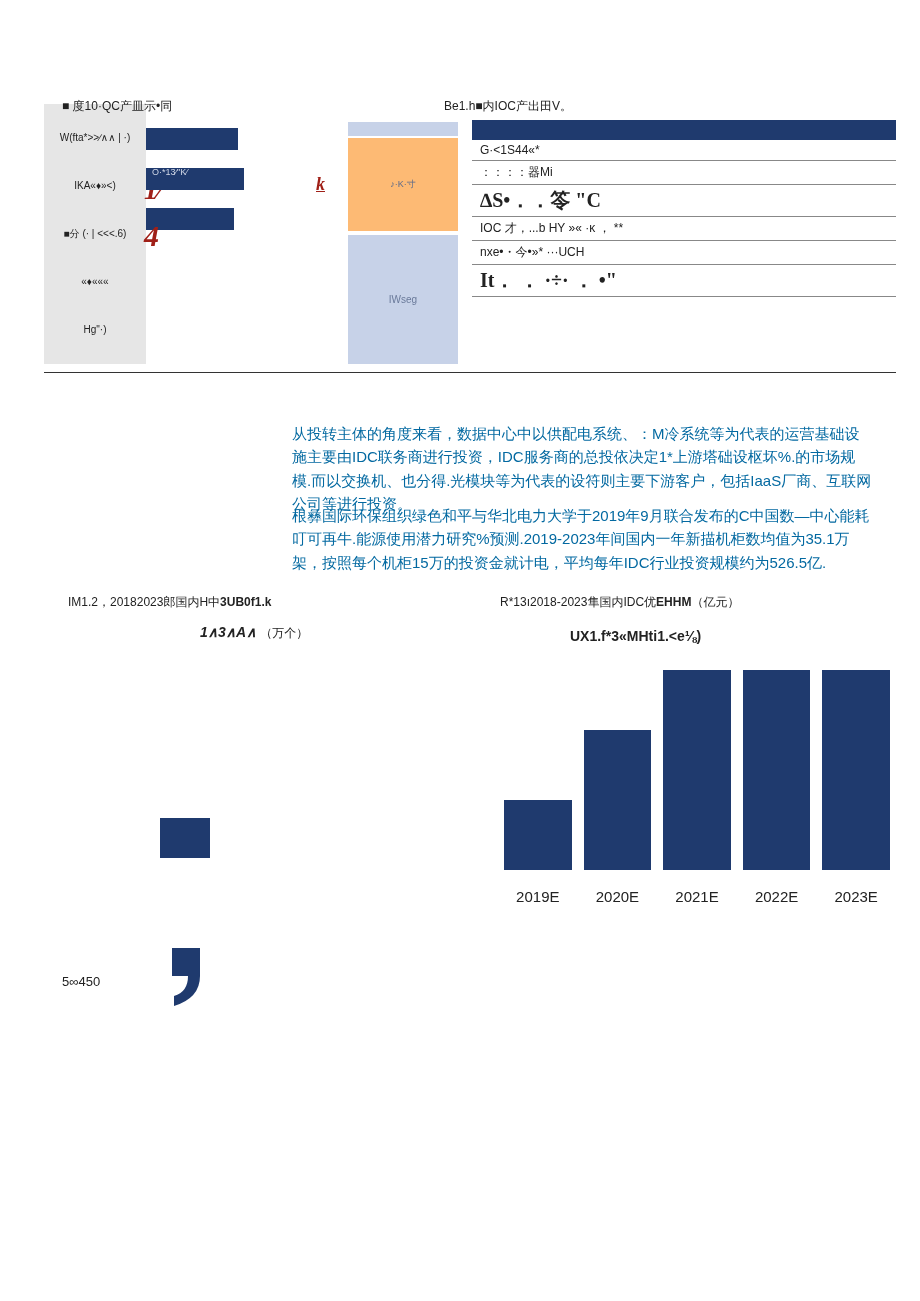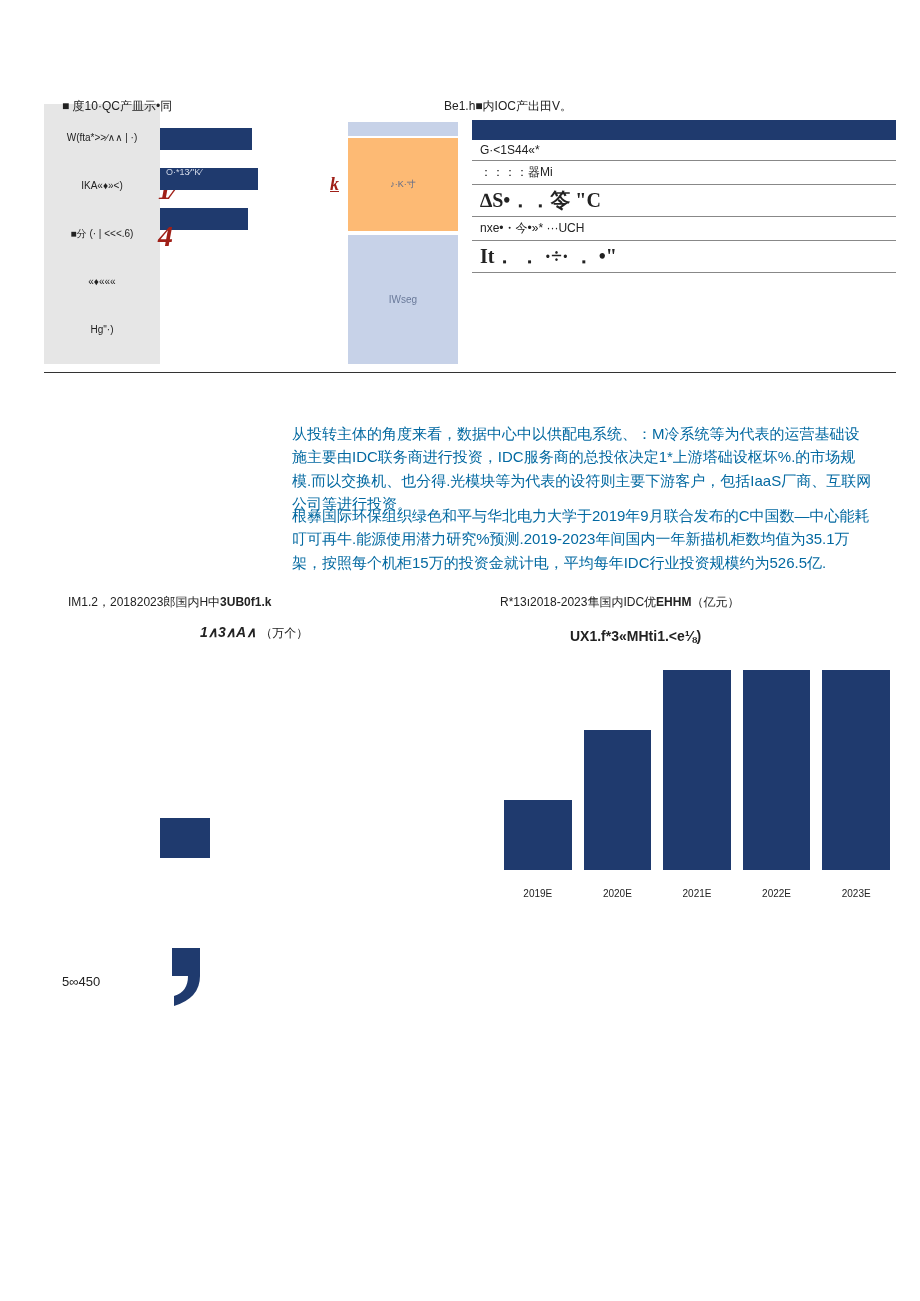--- a/index.html
+++ b/index.html
@@ -28,21 +28,21 @@
   }
   .topblock .caption-r {
     position: absolute; top: -6px; left: 400px; font-size: 12px;
   }
 
   .left-panel {
     width: 290px;
     display: flex;
   }
   .left-labels {
-    width: 116px;
+    width: 102px;
     background: #e6e6e6;
     display: flex;
     flex-direction: column;
     justify-content: space-around;
     padding: 10px 4px;
     font-size: 10px;
     text-align: center;
     color: #222;
   }
   .left-labels div { line-height: 1.2; }
@@ -195,21 +195,21 @@
   }
   .bb1 { height: 70px; }
   .bb2 { height: 140px; }
   .bb3 { height: 200px; }
   .bb4 { height: 200px; }
   .bb5 { height: 200px; }
   .bigxaxis {
     display: flex;
     gap: 12px;
     margin-top: 18px;
-    font-size: 10px;
+    font-size: 15px;
     padding-left: 4px;
     align-items: flex-end;
   }
   .bigxaxis span { flex: 1; text-align: center; white-space: nowrap; }
 
   
   .smallchart {
     position: absolute;
     left: 160px;
     top: 818px;
@@ -271,20 +271,21 @@
     <div class="mid-head"></div>
     <div class="mid-top">♪·K·寸</div>
     <div class="mid-bot">IWseg</div>
   </div>
 
   <div class="right-panel">
     <div class="rp-head"></div>
     <div class="rp-row">G·&lt;1S44«*</div>
     <div class="rp-row">：：：：器Mi</div>
     <div class="rp-row big serif">∆S•．．笭   "C</div>
+    <div class="rp-row">IOC   才，...b            HY    »«    ·κ         ，   **</div>
     <div class="rp-row">nxe•・今•»*       ···UCH</div>
     <div class="rp-row big serif">It．  ．    ·÷·   ．  •"</div>
   </div>
 </div>
 
 <div class="hr-line"></div>
 
 <div class="para p1">从投转主体的角度来看，数据中心中以供配电系统、：M冷系统等为代表的运营基础设施主要由IDC联务商进行投资，IDC服务商的总投依决定1*上游塔础设枢坏%.的市场规模.而以交换机、也分得.光模块等为代表的设符则主要下游客户，包括IaaS厂商、互联网公司等进行投资。</div>
 <div class="para p2">根彝国际环保组织绿色和平与华北电力大学于2019年9月联合发布的C中国数—中心能耗叮可再牛.能源使用潜力研究%预测.2019-2023年间国内一年新描机柜数均值为35.1万架，按照每个机柜15万的投资金就计电，平均每年IDC行业投资规模约为526.5亿.</div>
 

